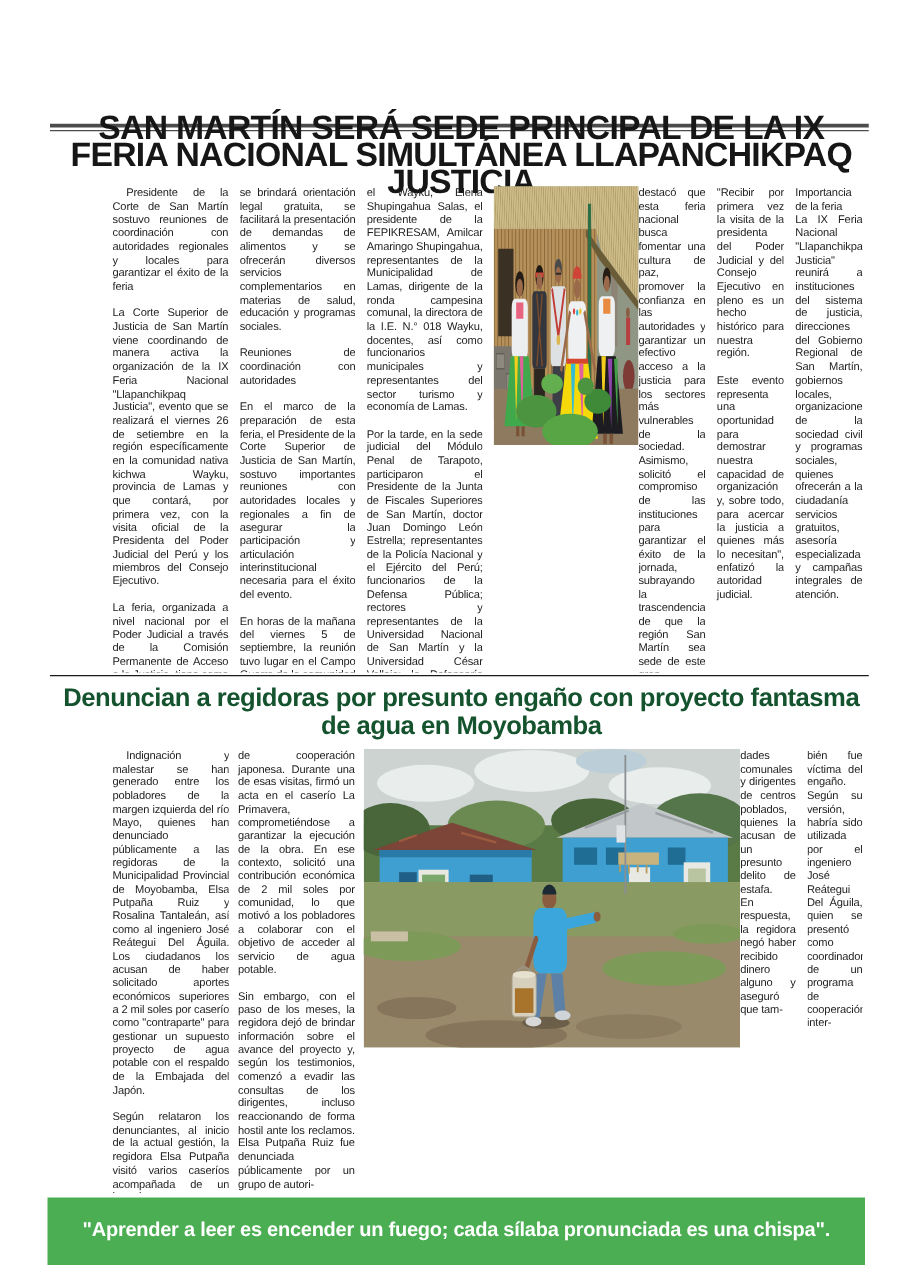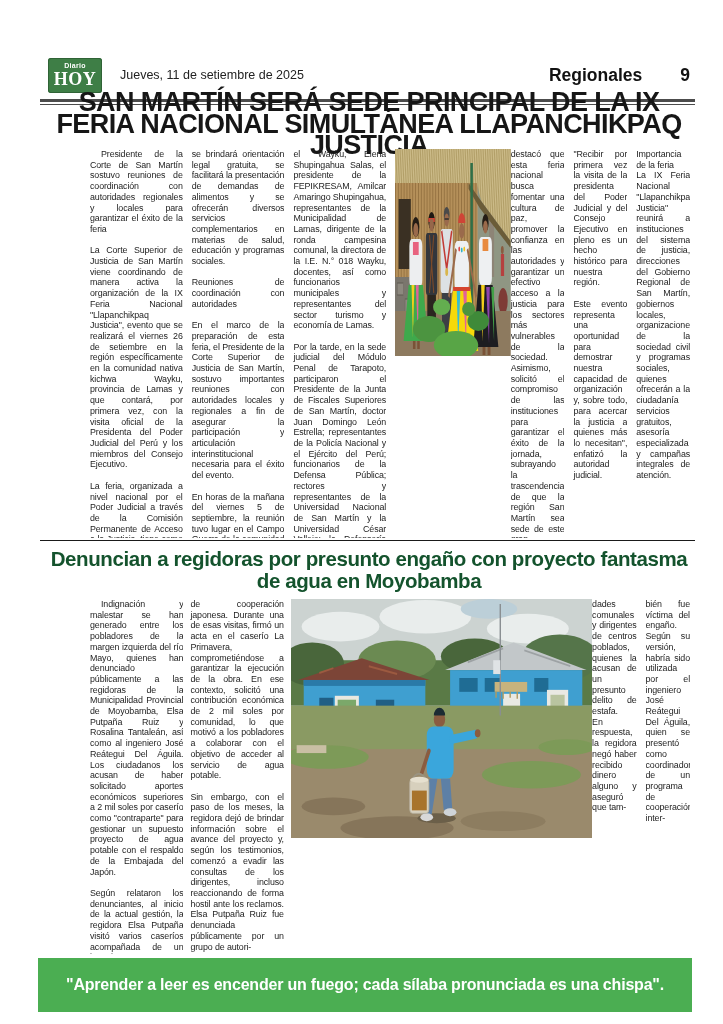--- a/index.html
+++ b/index.html
@@ -38,31 +38,20 @@
   
   .banner{position:absolute;left:38px;right:31px;top:958px;height:54px;background:#4bae52;
           display:flex;align-items:center;justify-content:center;}
   .banner span{color:#ffffff;font-weight:bold;font-size:16px;letter-spacing:-.2px;text-align:center;}
 </style>
 </head>
 <body>
 
 <div class="page">
 
-  <header class="masthead">
-    <div class="logo">
-      <span class="logo-top">Diario</span>
-      <span class="logo-main">HOY</span>
-    </div>
-    <span class="date">Jueves, 11 de setiembre de  2025</span>
-    <div class="mast-right">
-      <span class="section">Regionales</span>
-      <span class="pagenum">9</span>
-    </div>
-  </header>
   <div class="rule-double"></div>
 
   <div class="h1">SAN MARTÍN SERÁ SEDE PRINCIPAL DE LA IX FERIA NACIONAL SIMULTÁNEA LLAPANCHIKPAQ JUSTICIA</div>
 
   <section class="art1">
     <div class="col indent">Presidente de la Corte de San Martín sostuvo reuniones de coordinación con autoridades regionales y locales para garantizar el éxito de la feria
 
 La Corte Superior de Justicia de San Martín viene coordinando de manera activa la organización de la IX Feria Nacional "Llapanchikpaq Justicia", evento que se realizará el viernes 26 de setiembre en la región específicamente en la comunidad nativa kichwa Wayku, provincia de Lamas y que contará, por primera vez, con la visita oficial de la Presidenta del Poder Judicial del Perú y los miembros del Consejo Ejecutivo.
 
 La feria, organizada a nivel nacional por el Poder Judicial a través de la Comisión Permanente de Acceso a la Justicia, tiene como finalidad acercar los servicios de justicia a la población, en especial a las personas en situación de vulnerabilidad. Durante la actividad</div>

